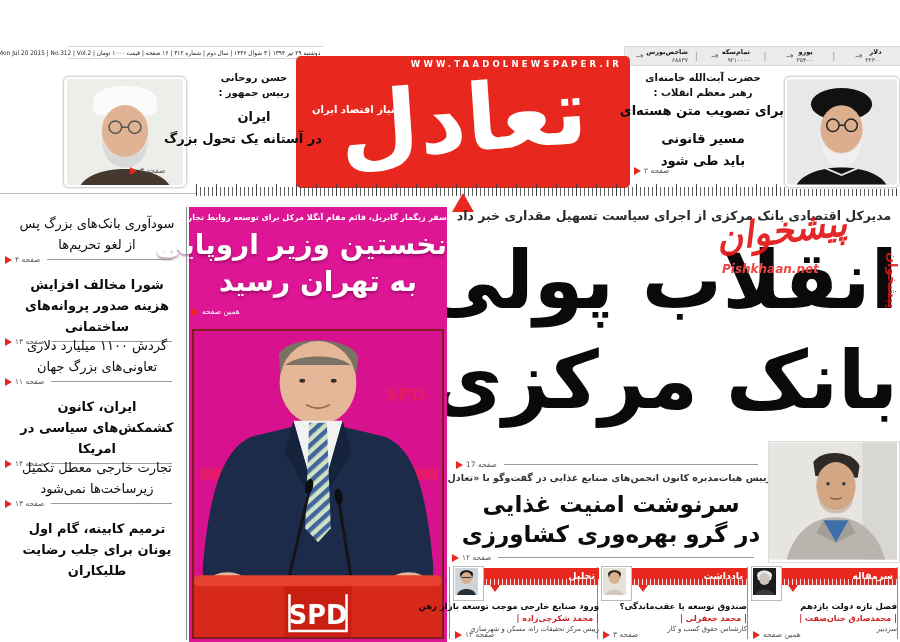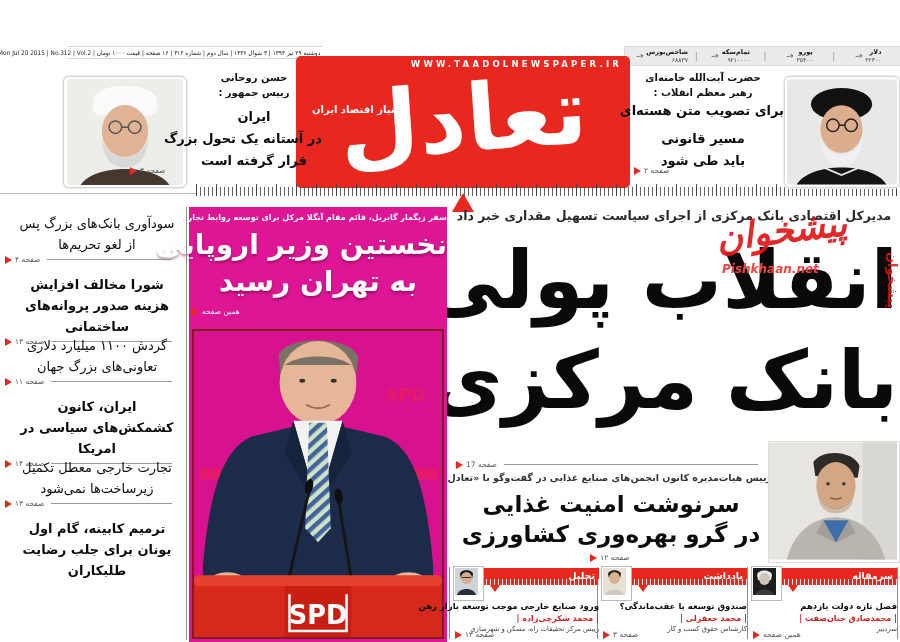--- a/index.html
+++ b/index.html
@@ -132,21 +132,20 @@
             <line x1="56.5" y1="50" x2="63.5" y2="50"></line>
         </g>
         <path d="M14,110 C28,88 92,88 106,110 Z" fill="#45382e"></path>
       </svg>
     </div>
     <div class="abs center fa" style="left:126px;top:2px;width:136px;">
       <div class="capt">حسن روحانی</div>
       <div class="capt">رییس جمهور :</div>
       <div class="t-head" style="margin-top:6px;">ایران</div>
       <div class="t-head">در آستانه یک تحول بزرگ</div>
-      <div class="t-head">قرار گرفته است</div>
     </div>
     <div class="abs marker" style="left:70px;top:98px;">
       <span class="tri"></span>
       <span class="ptxt">صفحه ۳</span>
     </div>
   </div>
 
   <div class="abs" style="left:622px;top:68px;width:278px;height:126px;">
     <div class="abs center fa" style="left:0;top:2px;width:162px;">
       <div class="capt">حضرت آیت‌الله خامنه‌ای</div>
@@ -210,21 +209,21 @@
       <polygon points="55,79 81,79 68,102" fill="#3f6fa8"></polygon>
       <path d="M55,79 L68,102 L48,92 Z" fill="#a29e97"></path>
       <path d="M81,79 L68,102 L88,92 Z" fill="#a29e97"></path>
       <g fill="#3a3a3a">
           <circle cx="60" cy="42" r="1.8"></circle>
           <circle cx="76" cy="42" r="1.8"></circle>
         </g>
       <path d="M62,56 q6,3 12,0" stroke="#8a6248" stroke-width="1.5" fill="none"></path>
     </svg>
   </div>
-  <div class="abs mrow" style="left:452px;top:553px;width:316px;flex-direction:column;">
+  <div class="abs mrow" style="left:452px;top:553px;width:316px;">
     <span class="marker">
         <span class="tri"></span>
         <span class="ptxt">صفحه ۱۲</span>
       </span>
     <span class="mline"></span>
   </div>
 
   <div class="abs pink" style="left:189px;top:207px;width:258px;height:435px;">
     <div class="eu-kicker fa center" style="margin-top:6px;">سفر زیگمار گابریل، قائم مقام آنگلا مرکل برای توسعه روابط تجاری با ایران</div>
     <div class="eu-head fa center" style="margin-top:4px;">نخستین وزیر اروپایی</div>

